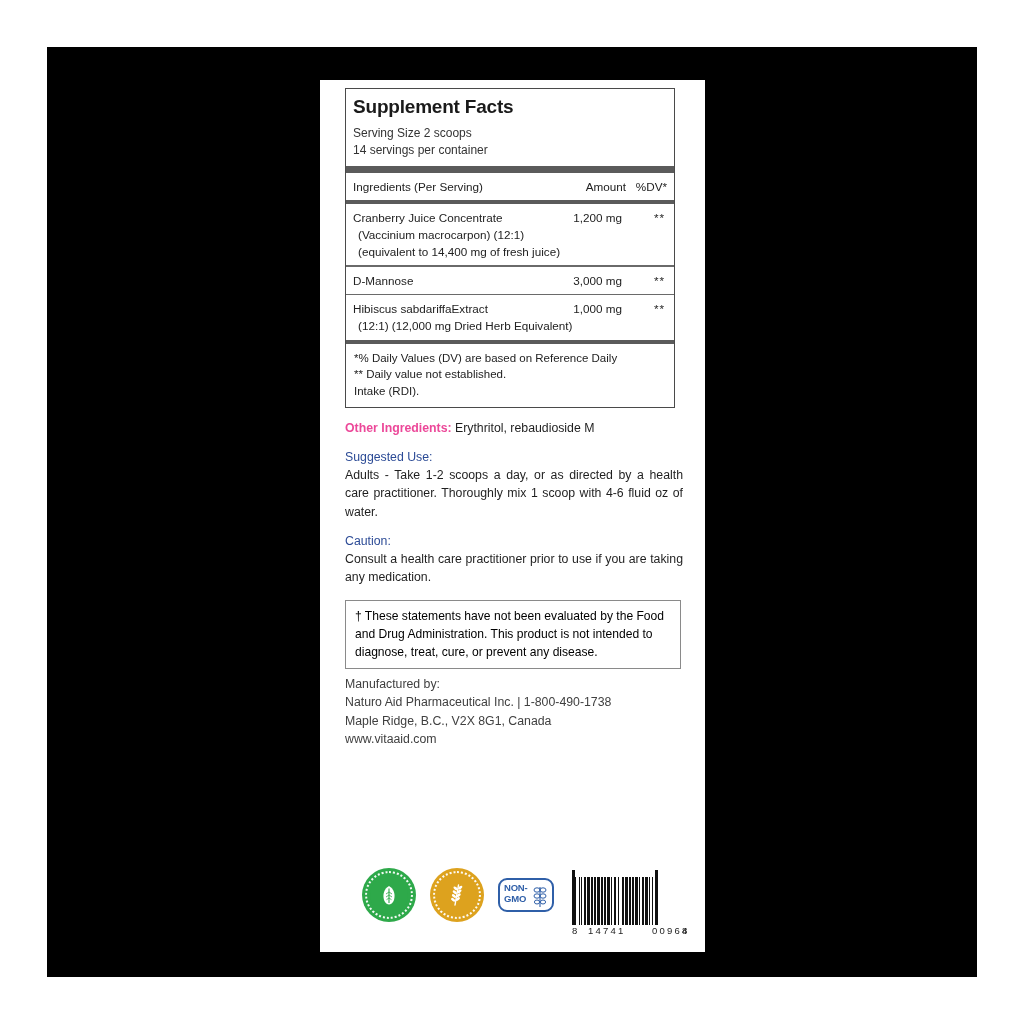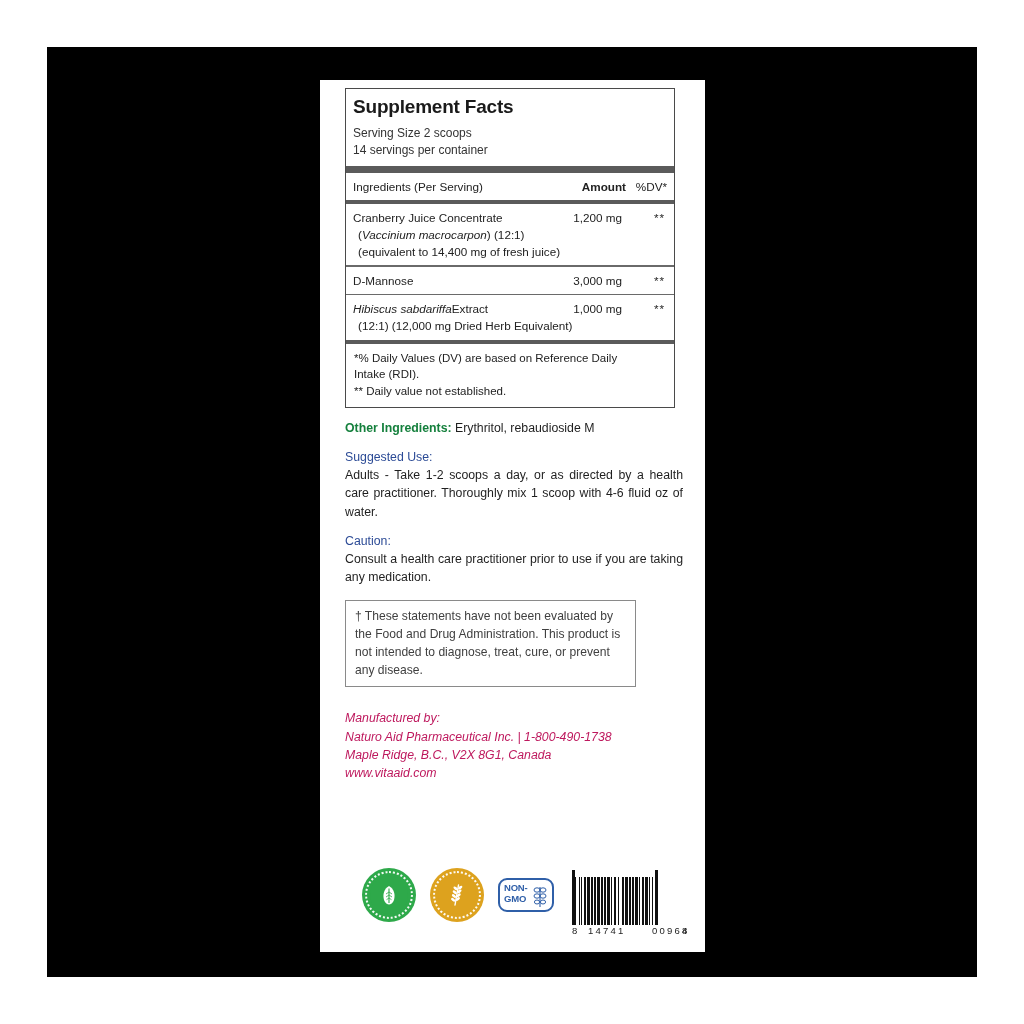--- a/index.html
+++ b/index.html
@@ -113,28 +113,27 @@
     right: 9px;
     top: 5px;
     text-align: right;
     white-space: nowrap;
     letter-spacing: 1px;
   }
   .amt-h {
     position: absolute;
     right: 48px;
     top: 5px;
-    font-weight: bold;
   }
   .dv-h {
     position: absolute;
     right: 7px;
     top: 5px;
   }
-  .ital { font-style: italic; }
+  .ital { }
   .indent { padding-left: 5px; display: block; }
 
   .sf-foot {
     padding: 6px 8px 7px 8px;
     font-size: 11.5px;
     color: #222222;
     line-height: 1.45;
   }
 
   
@@ -148,51 +147,50 @@
     font-size: 12.3px;
     line-height: 1.5;
   }
   .body-text {
     font-size: 12.3px;
     color: #1f1f1f;
     line-height: 1.48;
     text-align: justify;
   }
   .inline-head {
-    color: #15803d;
+    color: #ec4899;
     font-weight: bold;
   }
 
   .fda-box {
     margin-top: 13px;
-    width: 291px;
+    width: 336px;
     border: 1.3px solid #8a8a8a;
     box-sizing: border-box;
     padding: 6px 9px 7px 9px;
     font-size: 12.1px;
-    color: #404040;
+    color: #000000;
     line-height: 1.5;
   }
 
   .storage {
     margin-top: 11px;
     width: 338px;
     font-size: 12.3px;
     color: #1f1f1f;
     line-height: 1.5;
     text-align: justify;
   }
 
   .mfg {
-    margin-top: 22px;
+    margin-top: 6px;
     width: 338px;
     font-size: 12.3px;
-    color: #be185d;
+    color: #404040;
     line-height: 1.5;
-    font-style: italic;
   }
 
   
   .badges {
     position: absolute;
     left: 20px;
     top: 788px;
     width: 350px;
     height: 80px;
   }
@@ -329,22 +327,22 @@
           <span class="col-name ital">Hibiscus sabdariffa</span><span class="col-name"> Extract</span>
           <span class="amt">1,000 mg</span>
           <span class="dv">**</span>
           <span class="indent">(12:1) (12,000 mg Dried Herb Equivalent)</span>
         </div>
 
         <div class="rule-med"></div>
 
         <div class="sf-foot">
           <div>*% Daily Values (DV) are based on Reference Daily</div>
+          <div>** Daily value not established.</div>
           <div>Intake (RDI).</div>
-          <div>** Daily value not established.</div>
         </div>
 
       </div>
 
       <div class="sect">
         <div class="body-text"><span class="inline-head">Other Ingredients:</span><span> Erythritol, rebaudioside M</span></div>
       </div>
 
       <div class="sect">
         <div class="blue-head">Suggested Use:</div>

